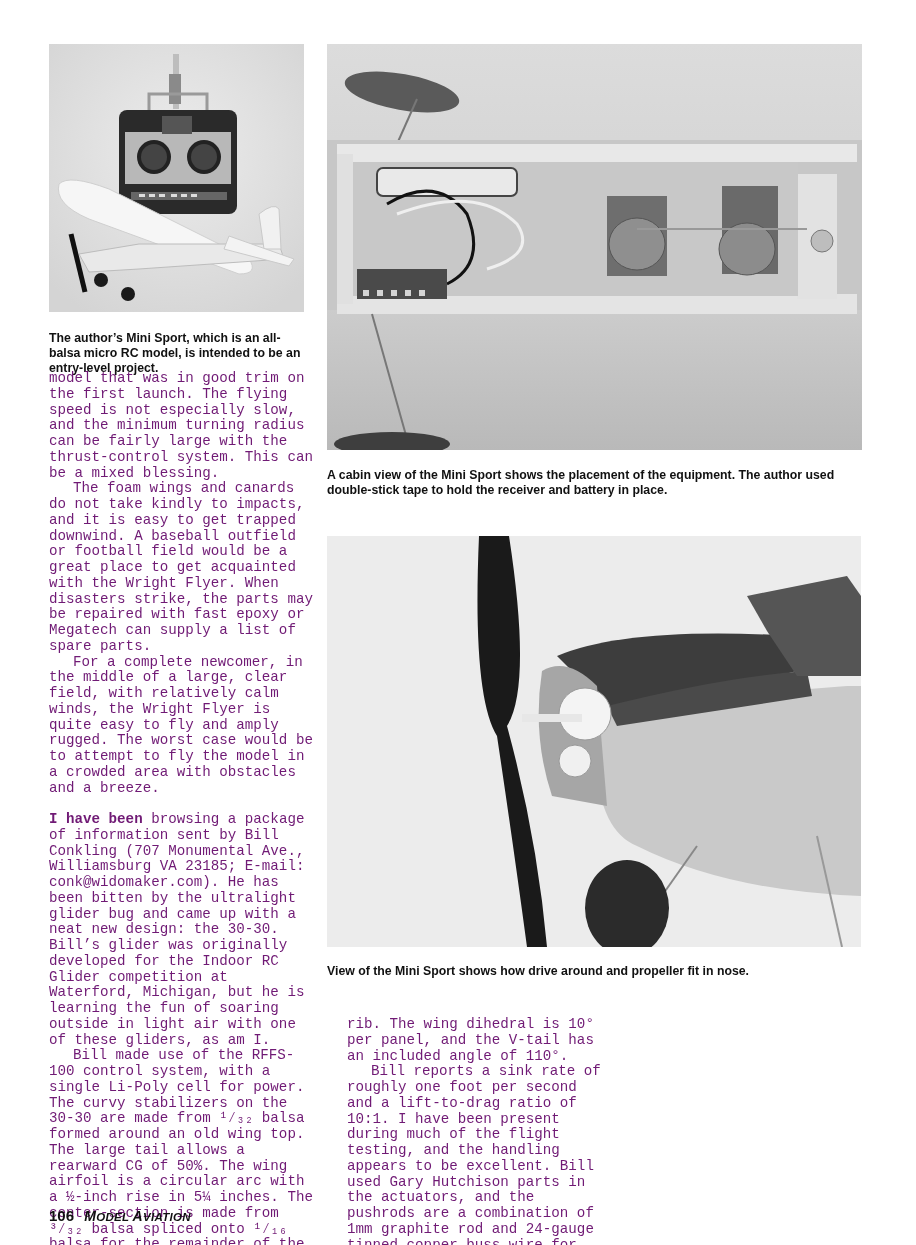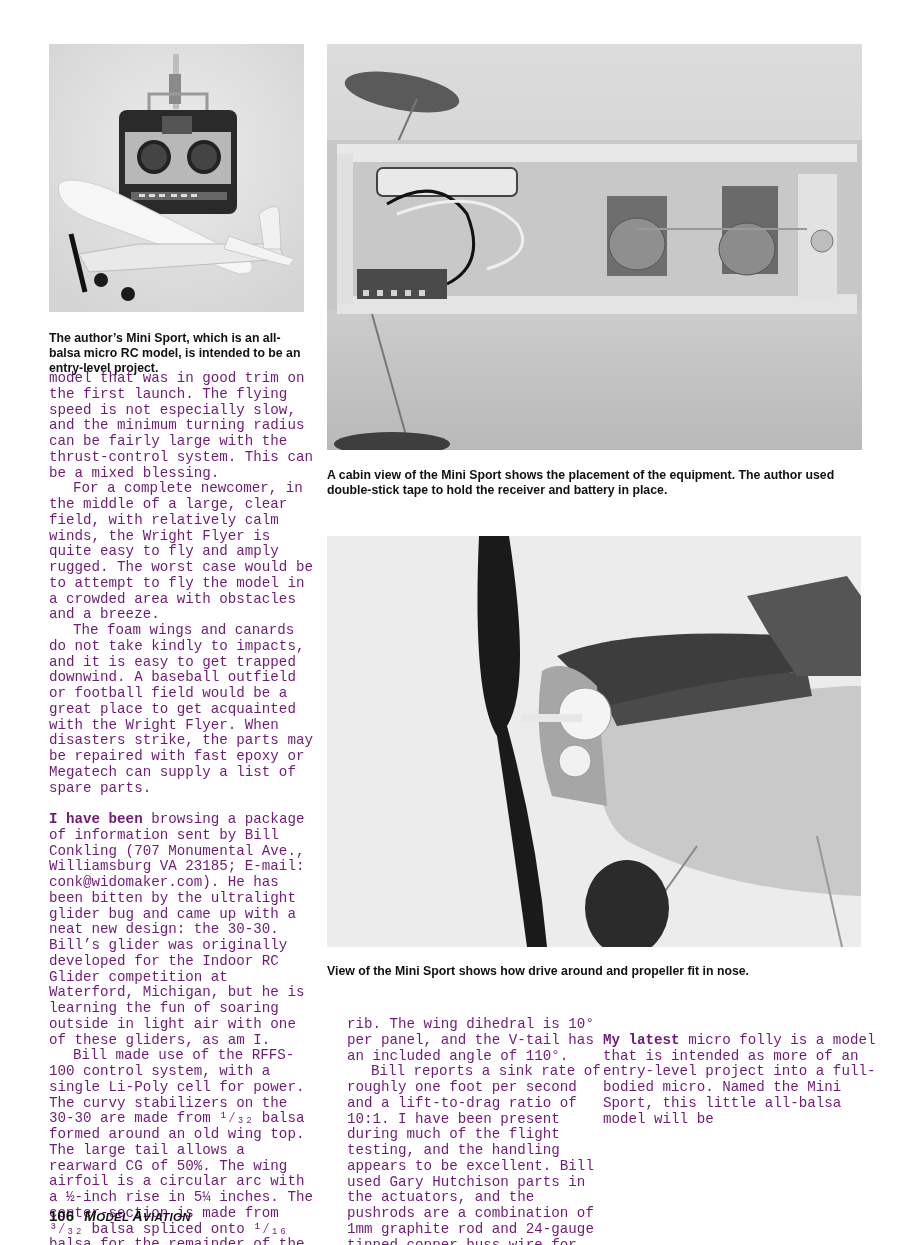--- a/index.html
+++ b/index.html
@@ -138,31 +138,30 @@
     <line x1="370" y1="310" x2="310" y2="395" stroke="#888" stroke-width="2"></line>
     <line x1="490" y1="300" x2="515" y2="411" stroke="#999" stroke-width="2"></line>
     <ellipse cx="300" cy="372" rx="42" ry="48" fill="#2b2b2b"></ellipse>
   </svg>
 </div>
 
 <div class="caption" style="left:327px; top:964px; width:545px;">View of the Mini Sport shows how drive around and propeller fit in nose.</div>
 
 <div class="col" style="left:49px; top:371px; width:270px;">
   <p>model that was in good trim on the first launch. The flying speed is not especially slow, and the minimum turning radius can be fairly large with the thrust-control system. This can be a mixed blessing.</p>
+  <p class="ind">The foam wings and canards do not take kindly to impacts, and it is easy to get trapped downwind. A baseball outfield or football field would be a great place to get acquainted with the Wright Flyer. When disasters strike, the parts may be repaired with fast epoxy or Megatech can supply a list of spare parts.</p>
   <p class="ind">For a complete newcomer, in the middle of a large, clear field, with relatively calm winds, the Wright Flyer is quite easy to fly and amply rugged. The worst case would be to attempt to fly the model in a crowded area with obstacles and a breeze.</p>
-  <p class="ind">The foam wings and canards do not take kindly to impacts, and it is easy to get trapped downwind. A baseball outfield or football field would be a great place to get acquainted with the Wright Flyer. When disasters strike, the parts may be repaired with fast epoxy or Megatech can supply a list of spare parts.</p>
   <p class="gap"><b>I have been</b><span> browsing a package of information sent by Bill Conkling (707 Monumental Ave., Williamsburg VA 23185; E-mail: conk@widomaker.com). He has been bitten by the ultralight glider bug and came up with a neat new design: the 30-30. Bill’s glider was originally developed for the Indoor RC Glider competition at Waterford, Michigan, but he is learning the fun of soaring outside in light air with one of these gliders, as am I.</span></p>
   <p class="ind">Bill made use of the RFFS-100 control system, with a single Li-Poly cell for power. The curvy stabilizers on the 30-30 are made from ¹⁄₃₂ balsa formed around an old wing top. The large tail allows a rearward CG of 50%. The wing airfoil is a circular arc with a ½-inch rise in 5¼ inches. The center-section is made from ³⁄₃₂ balsa spliced onto ¹⁄₁₆ balsa for the remainder of the wing outline. The wing outline is wet-formed over a fixture. The wing ribs are laminations of ¹⁄₃₂ balsa with the grain running along the curve of the</p>
 </div>
 
 <div class="col" style="left:347px; top:1017px; width:262px;">
   <p>rib. The wing dihedral is 10° per panel, and the V-tail has an included angle of 110°.</p>
   <p class="ind">Bill reports a sink rate of roughly one foot per second and a lift-to-drag ratio of 10:1. I have been present during much of the flight testing, and the handling appears to be excellent. Bill used Gary Hutchison parts in the actuators, and the pushrods are a combination of 1mm graphite rod and 24-gauge tinned copper buss wire for the ends. Bill made his control horns from</p>
 </div>
 
 <div class="col" style="left:603px; top:1017px; width:278px;">
-  <p class="gap"><b>My latest</b><span> micro folly is a model that is intended as more of an entry-level project into a full-bodied micro. Named the Mini Sport, this little all-balsa model will be</span></p>
 </div>
 
 <div class="folio">
   <span>106</span>
   <span class="mag"><span class="cap">M</span><span>ODEL </span><span class="cap">A</span><span>VIATION</span></span>
 </div>
 
 </body></html>

